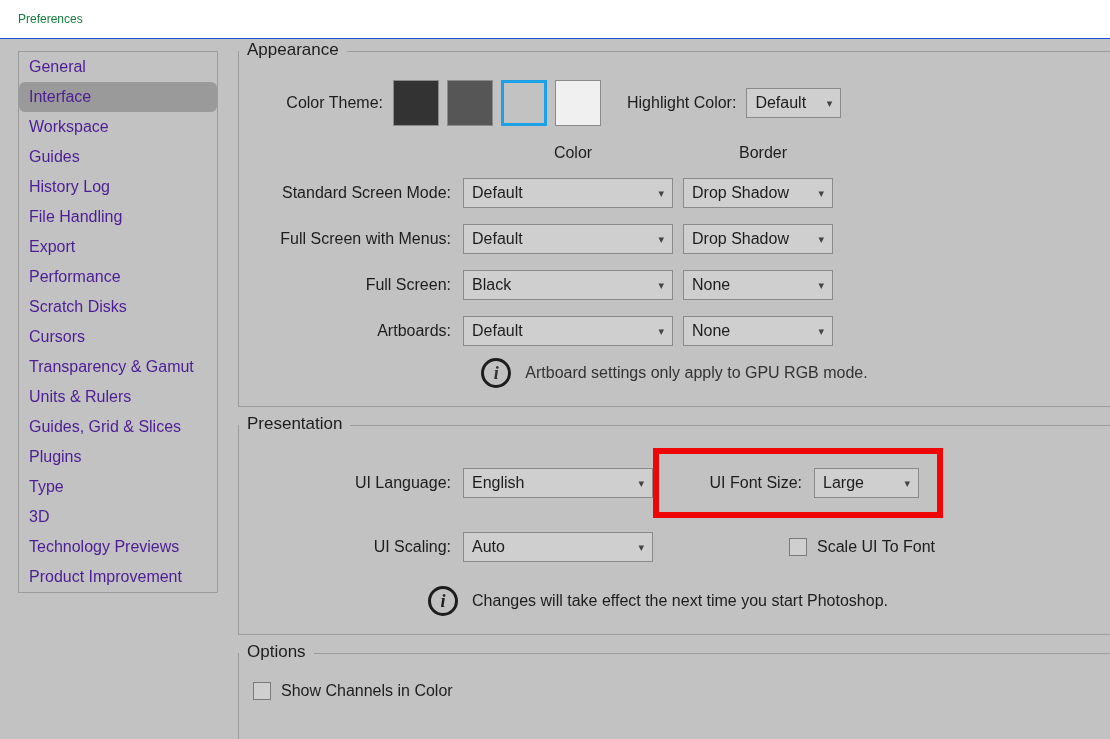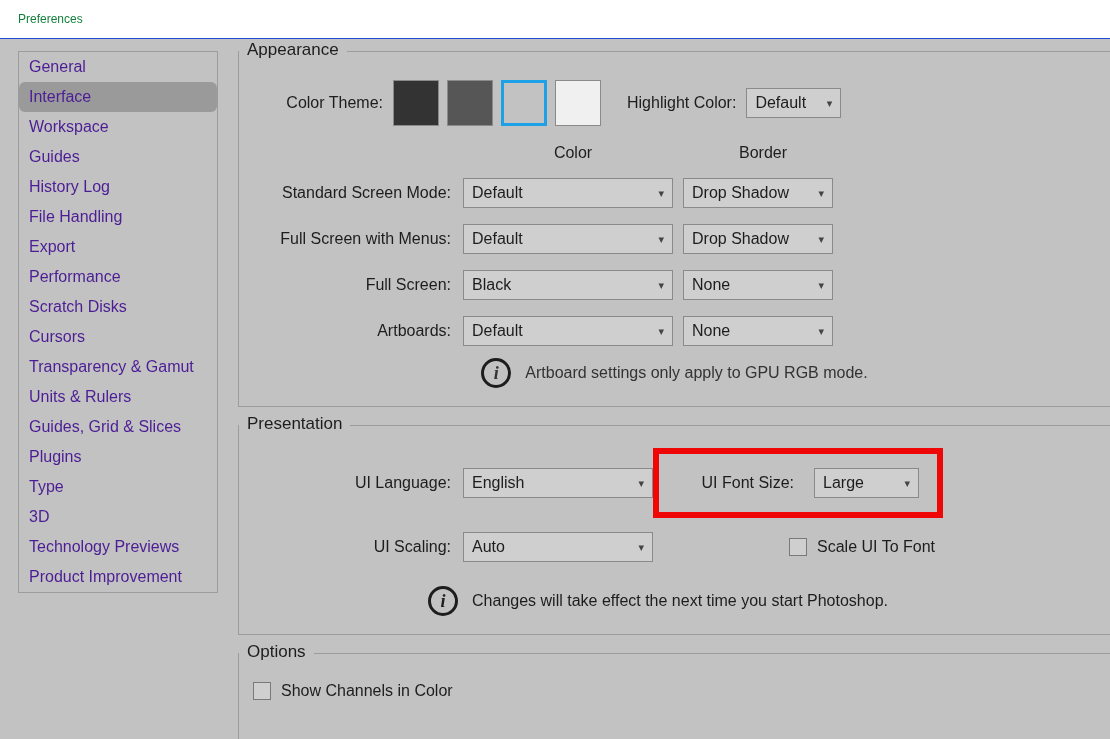--- a/index.html
+++ b/index.html
@@ -127,21 +127,21 @@
   
   .presentation-grid {
     display: grid;
     grid-template-columns: 210px 200px 280px 120px;
     row-gap: 14px; align-items: center;
   }
   .presentation-grid .label { text-align: right; padding-right: 12px; }
   .presentation-grid .select { width: 190px; }
   .ui-font-cell {
     display:flex; align-items:center; justify-content:flex-end;
-    gap: 20px;
+    gap: 12px;
     border: 6px solid #ef0606;
     padding: 14px 18px 14px 18px;
     margin-left: -10px;
   }
   .ui-font-cell .select { width: 105px; }
   .scale-cell { display:flex; align-items:center; justify-content:flex-end; gap:10px; padding-right:8px;}
   .checkbox {
     width:18px; height:18px; border:1px solid #7a7a7a;
     background:#cfcfcf; display:inline-flex; align-items:center; justify-content:center;
     font-size:13px; color:#fff;

